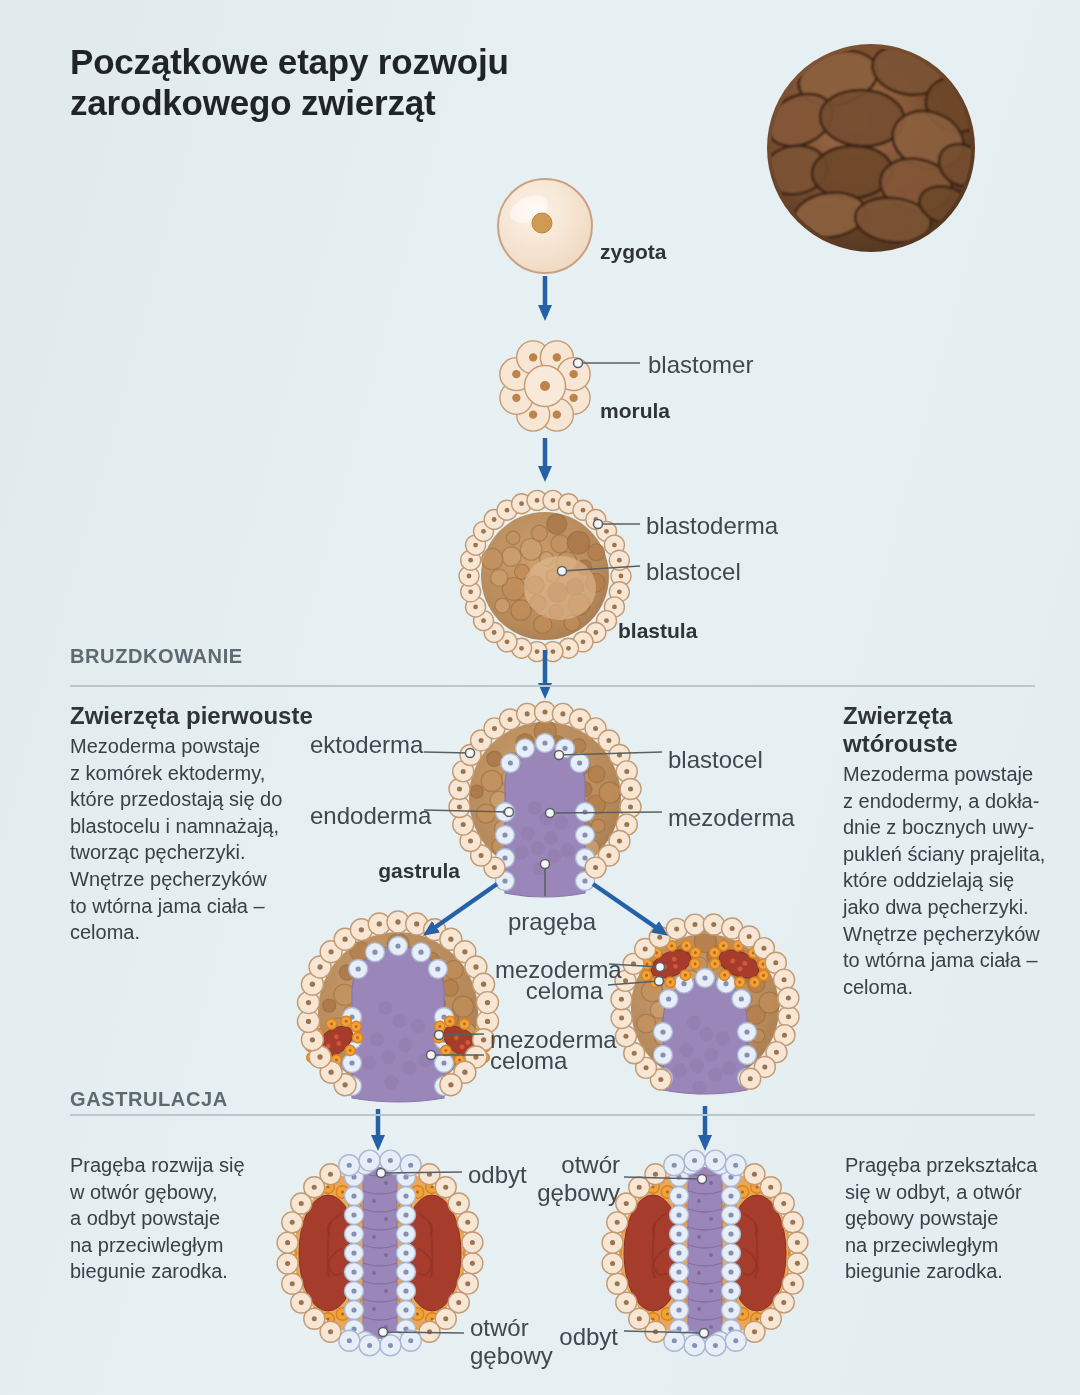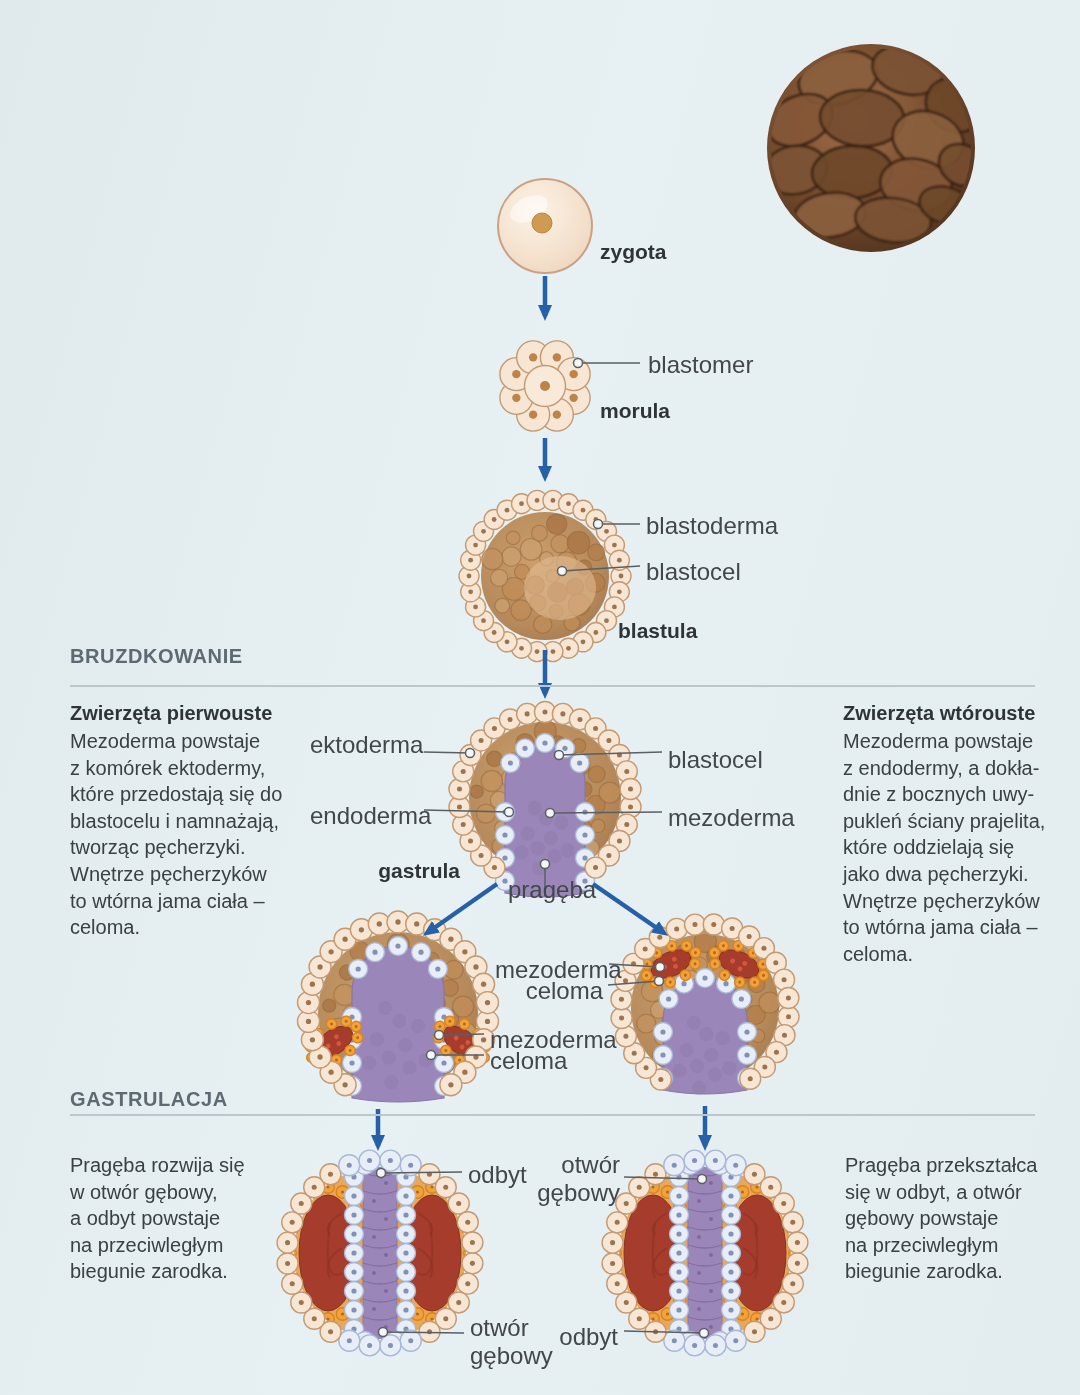--- a/index.html
+++ b/index.html
@@ -6,21 +6,21 @@
   .page{position:relative;width:1080px;height:1395px;overflow:hidden;
         background:linear-gradient(105deg,#e0e9ec 0%,#e7f0f3 45%,#e3edf0 100%);
         font-family:"Liberation Sans",sans-serif;}
   .abs{position:absolute;}
   .title{font-size:35px;font-weight:700;color:#1f2428;line-height:1.17;letter-spacing:-0.2px;white-space:pre-line;}
   .intro{font-family:"Liberation Serif",serif;font-size:23px;line-height:1.26;color:#272e33;white-space:pre-line;}
   .cap{font-size:19px;line-height:1.21;color:#343a3e;white-space:pre-line;}
   .cap .b{font-weight:700;}
   .sec{font-size:20px;font-weight:700;color:#5d6a72;letter-spacing:0.6px;}
   .rule{height:2px;background:#bac7cc;}
-  .colhead{font-size:20px;font-weight:700;color:#2e3437;margin-bottom:3px;}
+  .colhead{font-size:24px;font-weight:700;color:#2e3437;margin-bottom:3px;}
   .colbody{font-size:20px;line-height:1.33;color:#3a4145;white-space:pre-line;}
   .lbl{font-size:24px;color:#42474c;line-height:1.15;}
   .stage{font-size:21px;font-weight:700;color:#2e3438;}
   .r{text-align:right;}
   svg{position:absolute;left:0;top:0;}
 </style>
 </head>
 <body>
 
 <div class="page">
@@ -1110,20 +1110,22 @@
         <circle cx="381" cy="1173" r="4.5" fill="#f4f6f7" stroke="#595f63" stroke-width="1.5"></circle>
         <line x1="383" y1="1332" x2="464" y2="1333" stroke="#595f63" stroke-width="1.5"></line>
         <circle cx="383" cy="1332" r="4.5" fill="#f4f6f7" stroke="#595f63" stroke-width="1.5"></circle>
         <line x1="624" y1="1177" x2="702" y2="1179" stroke="#595f63" stroke-width="1.5"></line>
         <circle cx="702" cy="1179" r="4.5" fill="#f4f6f7" stroke="#595f63" stroke-width="1.5"></circle>
         <line x1="624" y1="1331" x2="704" y2="1333" stroke="#595f63" stroke-width="1.5"></line>
         <circle cx="704" cy="1333" r="4.5" fill="#f4f6f7" stroke="#595f63" stroke-width="1.5"></circle>
       </g>
     </svg>
 
+  <div class="abs title" style="left:70px;top:42px;">Początkowe etapy rozwoju
+zarodkowego zwierząt</div>
 
 
   <div class="abs sec" style="left:70px;top:645px;">BRUZDKOWANIE</div>
   <div class="abs rule" style="left:70px;top:685px;width:965px;"></div>
 
   <div class="abs" style="left:70px;top:702px;width:255px;">
     <div class="colhead">Zwierzęta pierwouste</div>
     <div class="colbody">Mezoderma powstaje
 z komórek ektodermy,
 które przedostają się do
@@ -1165,21 +1167,21 @@
   <div class="abs stage" style="left:618px;top:619px;">blastula</div>
   <div class="abs stage r" style="left:368px;top:859px;width:92px;">gastrula</div>
 
   <div class="abs lbl" style="left:648px;top:351px;">blastomer</div>
   <div class="abs lbl" style="left:646px;top:512px;text-align:right;">blastoderma</div>
   <div class="abs lbl" style="left:646px;top:558px;">blastocel</div>
   <div class="abs lbl r" style="left:310px;top:731px;width:110px;">ektoderma</div>
   <div class="abs lbl" style="left:668px;top:746px;">blastocel</div>
   <div class="abs lbl r" style="left:310px;top:802px;width:110px;text-align:center;">endoderma</div>
   <div class="abs lbl" style="left:668px;top:804px;">mezoderma</div>
-  <div class="abs lbl" style="left:508px;top:876px;">pragęba</div>
+  <div class="abs lbl" style="left:508px;top:908px;">pragęba</div>
   <div class="abs lbl r" style="left:495px;top:956px;width:108px;">mezoderma</div>
   <div class="abs lbl r" style="left:495px;top:977px;width:108px;">celoma</div>
   <div class="abs lbl" style="left:490px;top:1026px;">mezoderma</div>
   <div class="abs lbl" style="left:490px;top:1047px;">celoma</div>
   <div class="abs lbl" style="left:468px;top:1161px;">odbyt</div>
   <div class="abs lbl" style="left:470px;top:1314px;width:92px;">otwór gębowy</div>
   <div class="abs lbl r" style="left:528px;top:1151px;width:92px;">otwór gębowy</div>
   <div class="abs lbl r" style="left:540px;top:1323px;width:78px;">odbyt</div>
 </div>
 

